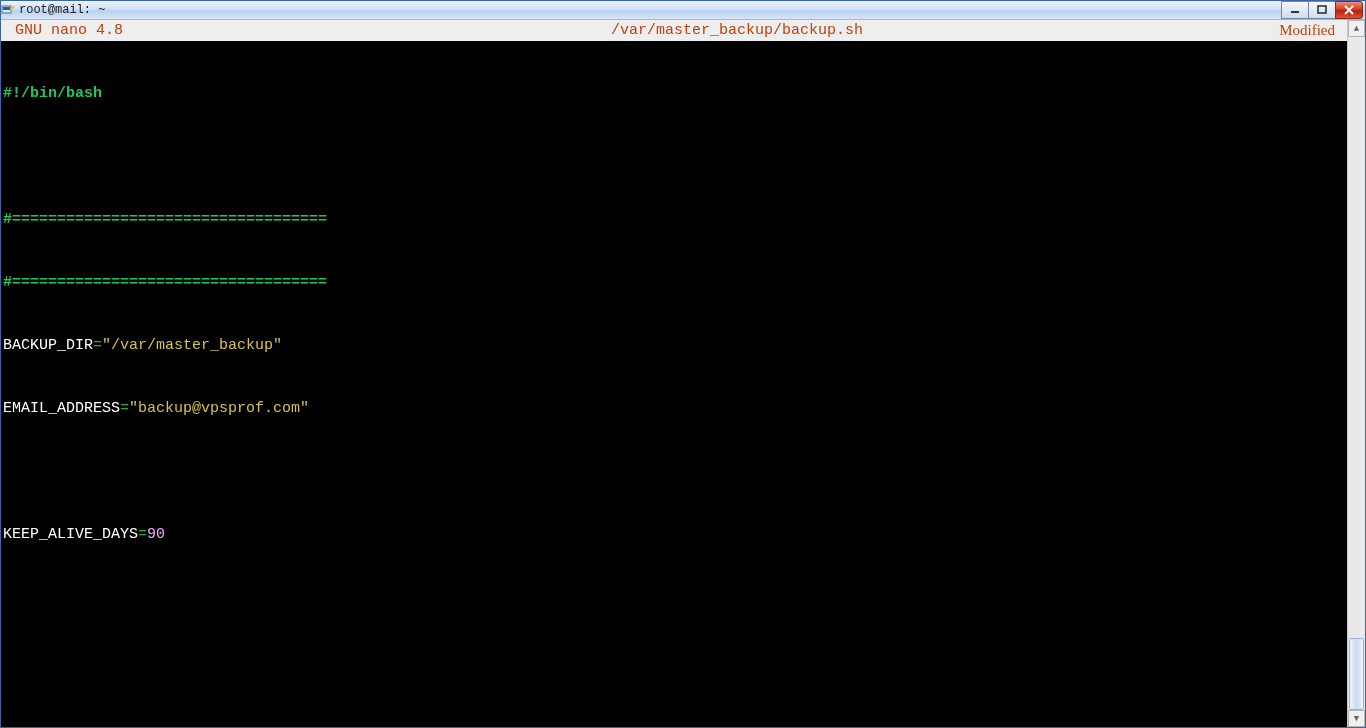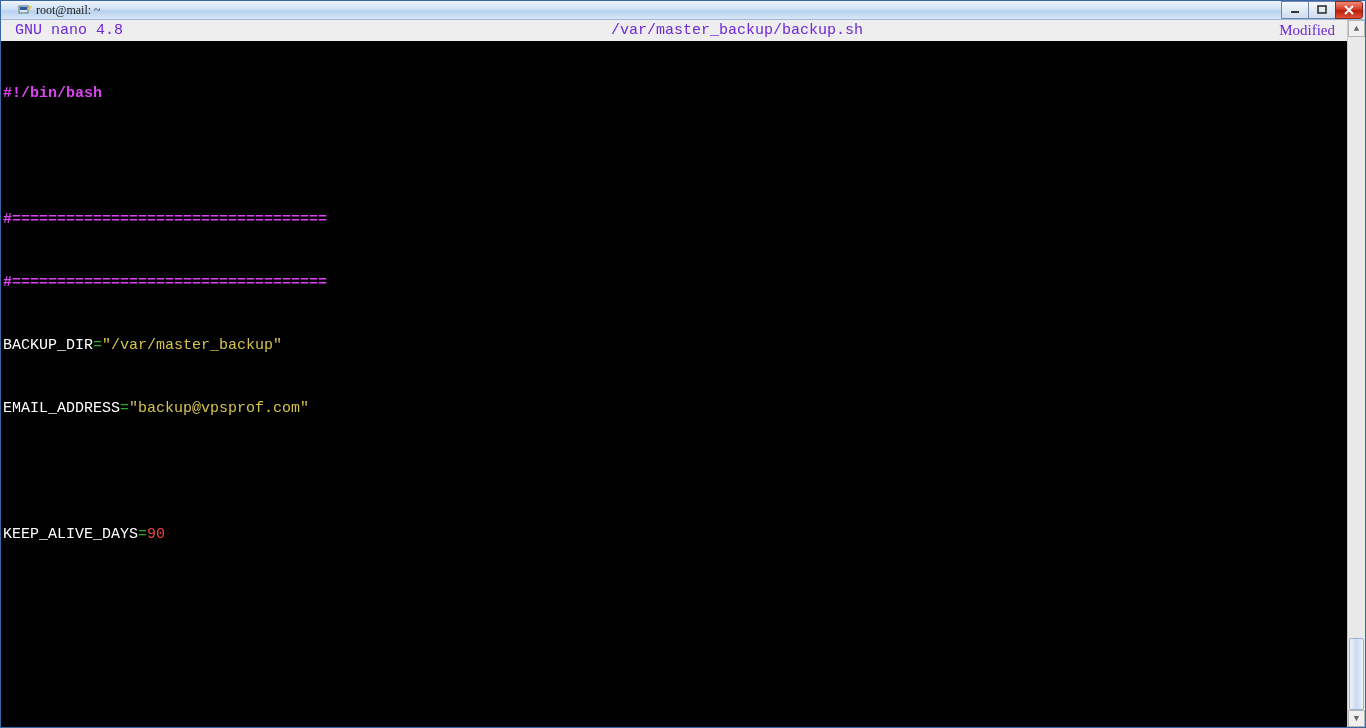--- a/index.html
+++ b/index.html
@@ -21,24 +21,24 @@
     background: #000;
     display: flex;
     flex-direction: column;
   }
   .titlebar {
     height: 22px;
     background: linear-gradient(to bottom, #eef4fc 0%, #cfe1f7 45%, #b9d1ee 55%, #d8e6f8 100%);
     display: flex;
     align-items: center;
     justify-content: space-between;
-    font-family: Liberation Serif, serif;
+    font-family: Liberation Mono, monospace;
     font-size: 12px;
     color: #1a1a1a;
-    padding-left: 17px;
+    padding-left: 0;
   }
   .titlebar .left {
     display: flex;
     align-items: center;
     gap: 4px;
   }
   .win-icon svg { display: block; }
   .winctrls {
     display: flex;
     height: 18px;
@@ -98,42 +98,42 @@
   .scrollbar .track { flex:1; background:#e9e9e9; position:relative; }
   .scrollbar .thumb {
     position:absolute; left:1px; right:1px; bottom:0; height:70px;
     background:linear-gradient(to right,#eef3fa,#c9daef,#eef3fa);
     border:1px solid #9ab1cf; border-radius:2px;
   }
 
   .nano-status {
     height: 21px;
     background: #eeeeee;
-    color: #6d28d9;
+    color: #c2410c;
     display: flex;
     align-items: flex-start;
     line-height: 21px;
     white-space: pre;
   }
   .nano-status .left   { padding-left: 14px; width: 180px; }
   .nano-status .center { flex:1; text-align:center; }
   .nano-status .right  { padding-right: 12px; font-family: Liberation Serif, serif; }
 
   .editor {
     flex: 1 1 auto;
     padding: 0 2px 0 2px;
     line-height: 21px;
     white-space: pre;
     color: #ffffff;
     position: relative;
   }
   .editor div { height:21px; }
-  .c-cyan  { color: #d946ef; font-weight: bold; }
+  .c-cyan  { color: #22c55e; font-weight: bold; }
   .c-grn   { color: #31a631; }
-  .c-orng  { color: #ef4444; }
+  .c-orng  { color: #f0abfc; }
   .str     { color: #d6c34a; }
 </style>
 </head>
 <body>
 
 <div class="window">
 
   <div class="titlebar">
     <div class="left">
       <span class="win-icon">

